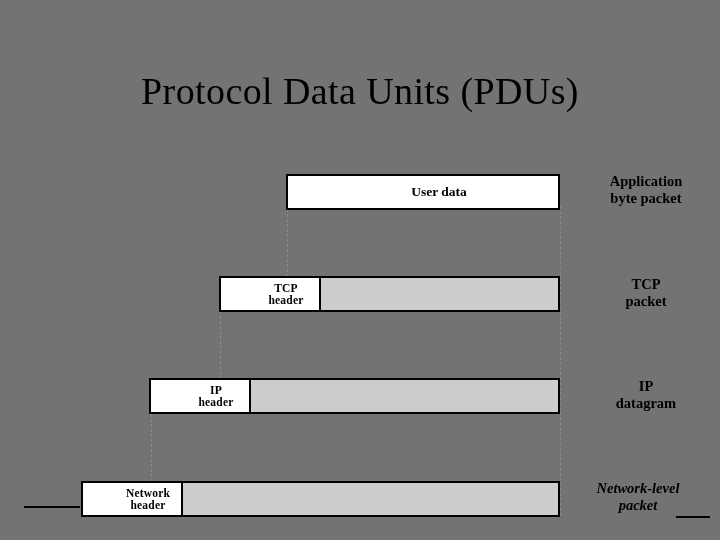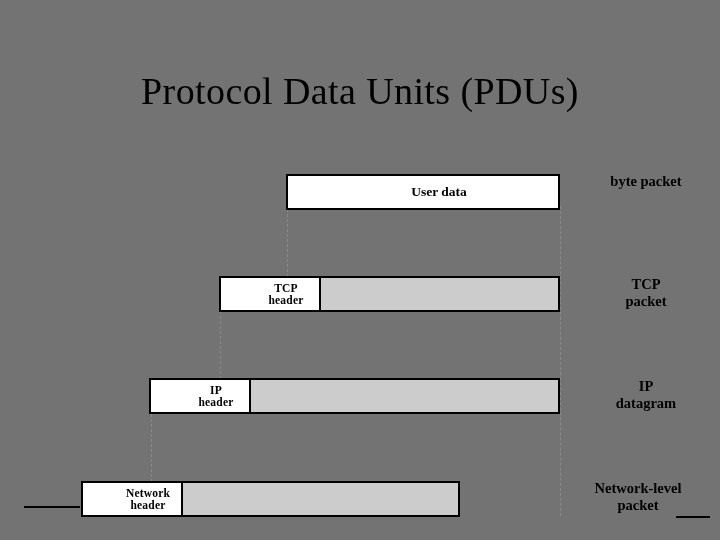--- a/index.html
+++ b/index.html
@@ -88,38 +88,38 @@
     color: #000000;
   }
   .data-cell.white {
     background: #ffffff;
   }
 
   
   #row-user-data  { left: 286px; top: 174px; width: 274px; }
   #row-tcp        { left: 219px; top: 276px; width: 341px; }
   #row-ip         { left: 149px; top: 378px; width: 411px; }
-  #row-network    { left: 81px;  top: 481px; width: 379px; }
+  #row-network    { left: 81px;  top: 481px; width: 479px; }
 
   
   .pdu-caption {
     position: absolute;
     font-family: "Liberation Serif", serif;
     font-weight: bold;
     font-size: 14.5px;
     line-height: 17px;
     color: #000000;
     text-align: center;
     white-space: nowrap;
     z-index: 3;
   }
   #cap-app      { left: 578px; top: 173px; width: 136px; }
   #cap-tcp      { left: 578px; top: 276px; width: 136px; }
   #cap-ip       { left: 578px; top: 378px; width: 136px; }
-  #cap-network  { left: 570px; top: 480px; width: 136px; }
+  #cap-network  { left: 570px; top: 480px; width: 136px; font-style: italic; }
 
   
   .dash-v {
     position: absolute;
     width: 0;
     border-left: 1.5px dashed #8a8a8a;
     z-index: 1;
   }
   #dash-a { left: 287px; top: 209px; height: 68px; }
   #dash-b { left: 220px; top: 311px; height: 68px; }
@@ -175,20 +175,21 @@
 
     <div class="pdu-row" id="row-network">
       <div class="hdr-cell" style="width:68px">
         <span>Network</span>
         <span>header</span>
       </div>
       <div class="data-cell"></div>
     </div>
 
     <div class="pdu-caption" id="cap-app">
+      <div>Application</div>
       <div>byte packet</div>
     </div>
 
     <div class="pdu-caption" id="cap-tcp">
       <div>TCP</div>
       <div>packet</div>
     </div>
 
     <div class="pdu-caption" id="cap-ip">
       <div>IP</div>

